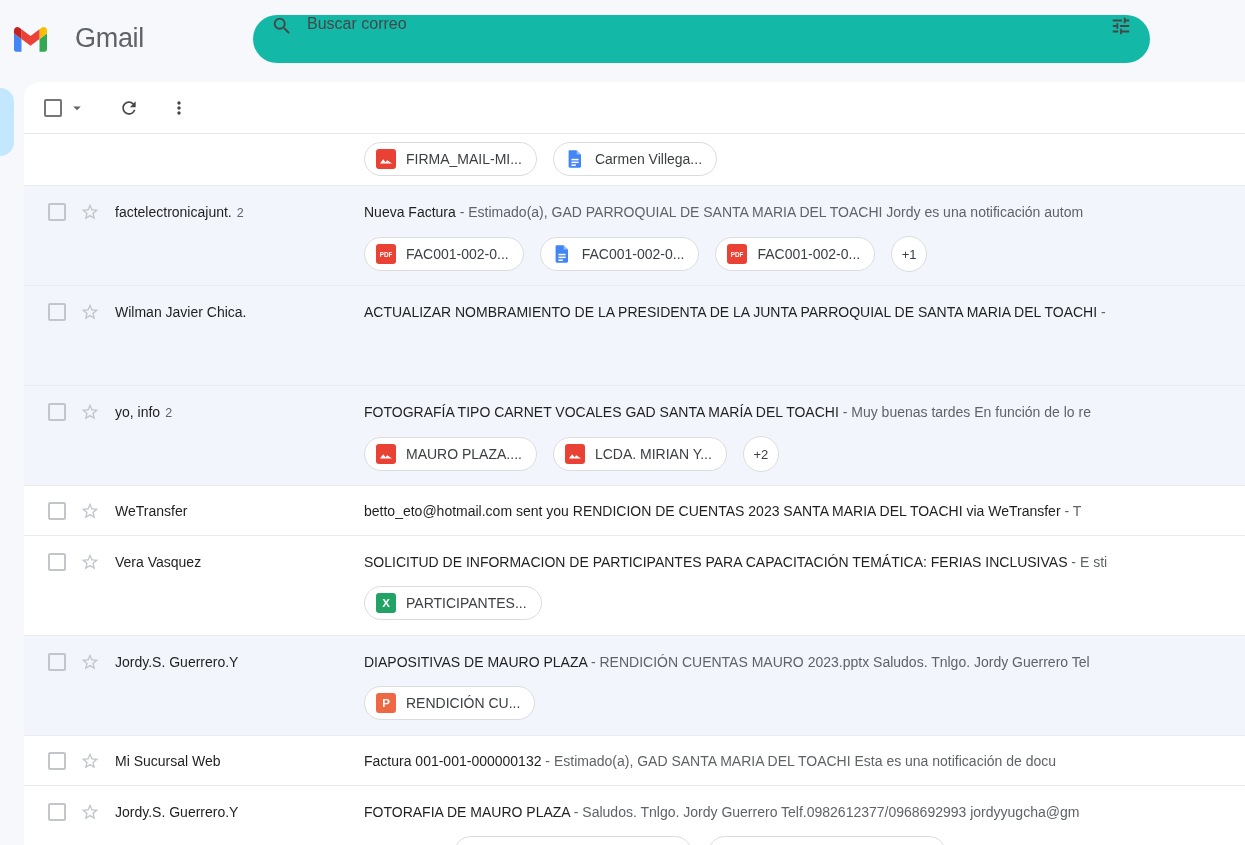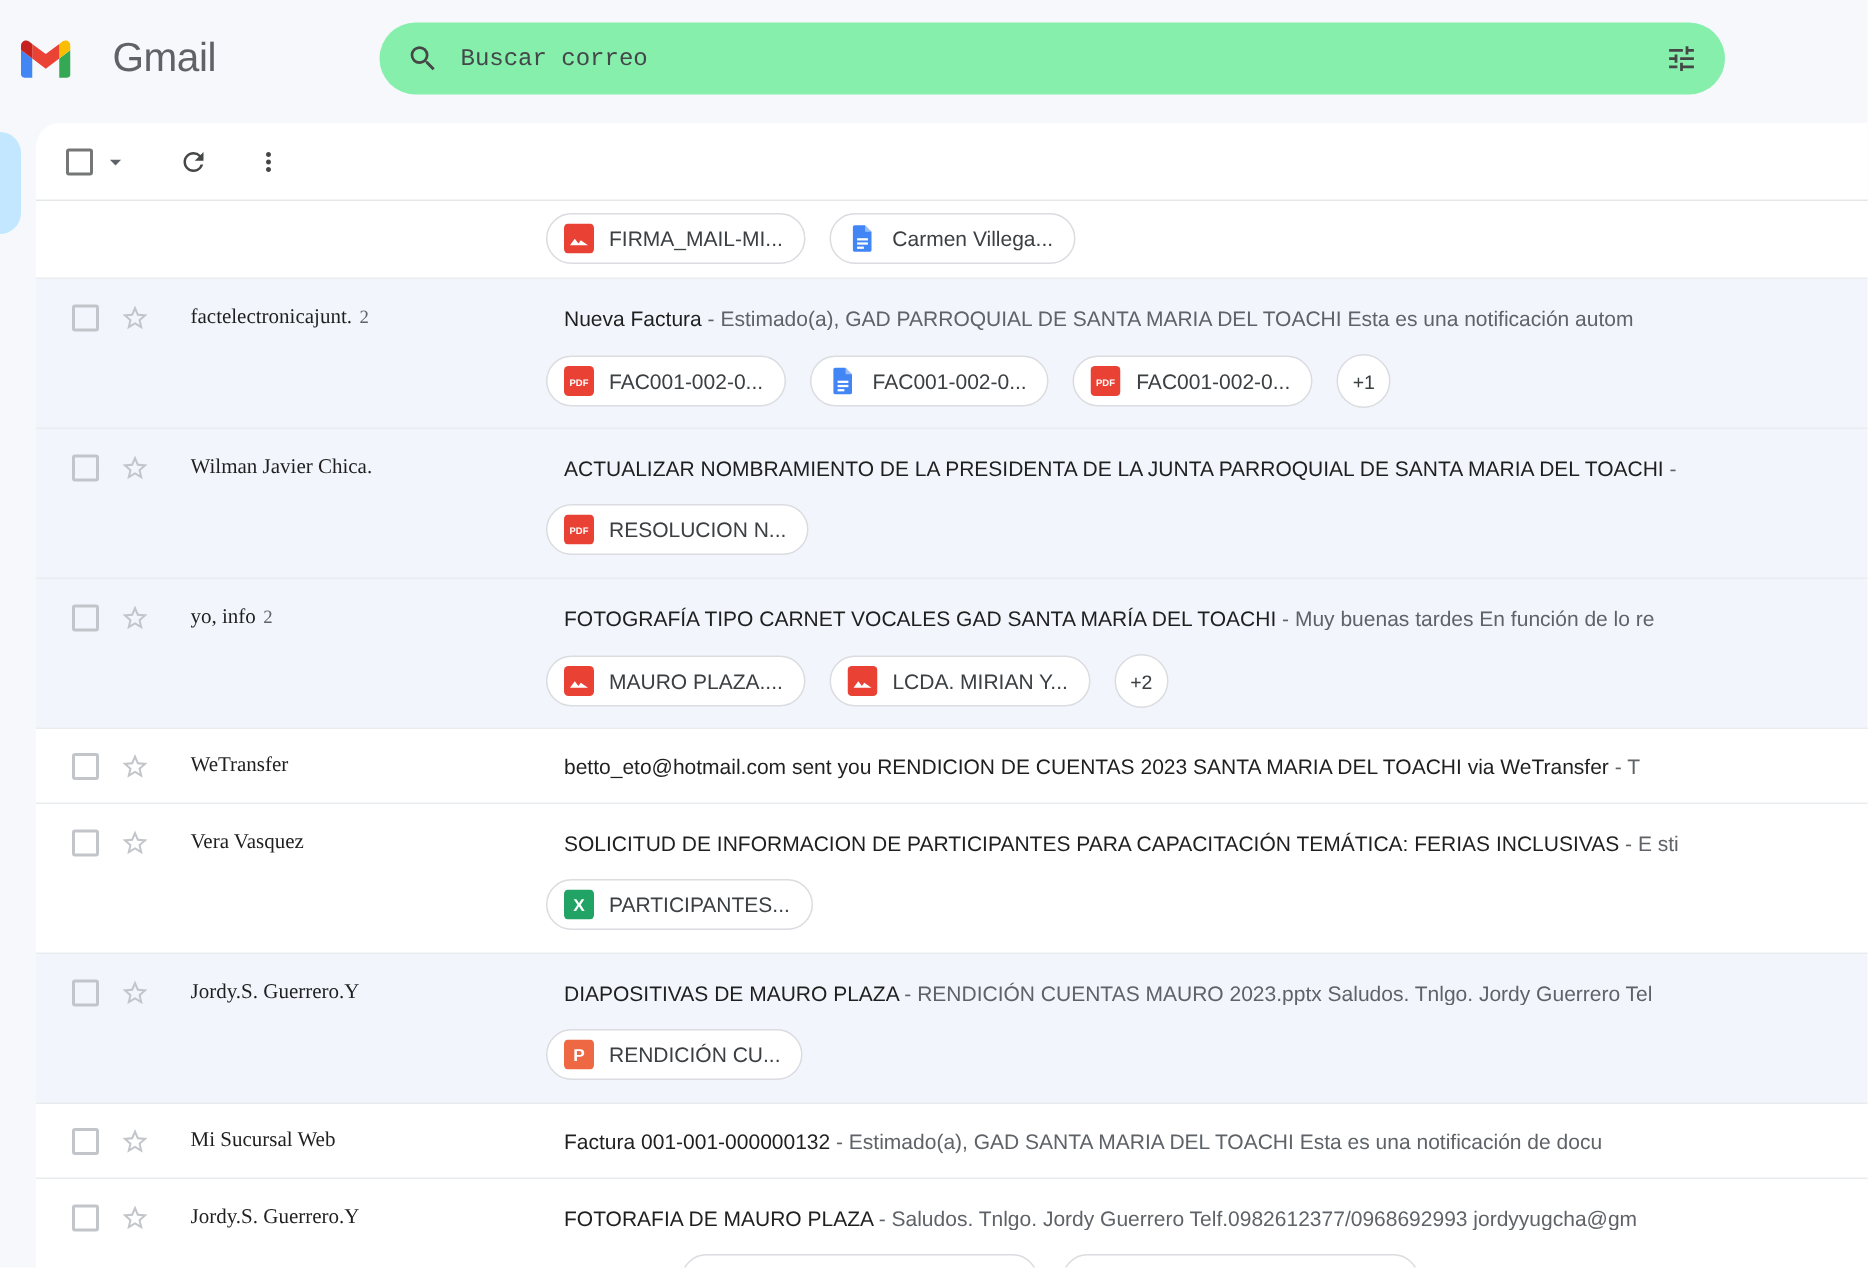--- a/index.html
+++ b/index.html
@@ -7,22 +7,22 @@
     width:1245px;height:845px;overflow:hidden;position:relative;
     background:#f6f8fc;font-family:"Liberation Sans",sans-serif;
     -webkit-font-smoothing:antialiased;
   }
   
   .header{position:absolute;top:0;left:0;width:1245px;height:78px;}
   .logo{position:absolute;left:14px;top:23px;display:flex;align-items:center;gap:28px;}
   .logo-text{font-size:27px;color:#5f6368;font-weight:500;letter-spacing:-.3px;}
   .searchbar{
     position:absolute;left:253px;top:15px;width:897px;height:48px;
-    background:#86efac;border-radius:24px;display:flex;align-items:center;
-    padding:0 18px;box-sizing:border-box;font-family:Liberation Mono, monospace;
+    background:#14b8a6;border-radius:24px;display:flex;align-items:flex-start;
+    padding:0 18px;box-sizing:border-box;
   }
   .search-text{flex:1;margin-left:14px;font-size:16px;color:#44474a;white-space:nowrap;overflow:hidden;}
   .icon-btn{display:flex;align-items:center;justify-content:center;background:none;border:none;padding:0;cursor:pointer;}
   
   .compose-sliver{position:absolute;left:0;top:88px;width:14px;height:68px;background:#c2e7ff;border-radius:0 16px 16px 0;}
   
   .list{
     position:absolute;left:24px;top:82px;width:1600px;height:900px;
     background:#fff;border-radius:16px 0 0 0;
   }
@@ -34,21 +34,21 @@
   
   .row{position:relative;box-sizing:border-box;border-bottom:1px solid #e9ecef;background:#fff;cursor:pointer;}
   .row.read{background:#f2f6fc;}
   .row.two_line{height:100px;}
   .row.one_line{height:50px;}
   .row.chips_only{height:52px;}
   .row-main{display:flex;align-items:center;height:50px;padding-left:24px;box-sizing:border-box;white-space:nowrap;}
   .two_line .row-main{height:52px;}
   .row-cb{width:18px;height:18px;border:2px solid #c2c6ca;border-radius:2px;box-sizing:border-box;flex:none;}
   .row-star{margin-left:14px;flex:none;display:flex;}
-  .sender{margin-left:27px;width:249px;flex:none;font-size:14px;color:#1f1f1f;overflow:hidden;text-overflow:ellipsis;font-family:Liberation Serif, serif;}
+  .sender{margin-left:15px;width:249px;flex:none;font-size:14px;color:#1f1f1f;overflow:hidden;text-overflow:ellipsis;}
   .sender .count{font-size:12.5px;color:#5f6368;margin-left:5px;}
   .subjline{flex:1;font-size:14px;color:#1f1f1f;overflow:hidden;}
   .snippet{color:#5f6368;}
   
   .chips{position:absolute;left:340px;top:50px;display:flex;align-items:center;gap:16px;}
   .chips_only .chips{top:8px;}
   .chips.indent{margin-left:90px;}
   .chip{
     display:inline-flex;align-items:center;gap:10px;height:34px;
     padding:0 14px 0 11px;border:1px solid #dadce0;border-radius:17px;
@@ -138,21 +138,21 @@
       </div>
       <div class="row two_line read">
         <div class="row-main">
           <span class="row-cb"></span>
           <span class="row-star icon-btn">
             <svg viewBox="0 0 24 24" width="20" height="20">
               <path fill="#c2c6ca" fill-rule="evenodd" d="M22 9.24l-7.19-.62L12 2 9.19 8.63 2 9.24l5.46 4.73L5.82 21 12 17.27 18.18 21l-1.63-7.03L22 9.24zM12 15.4l-3.76 2.27 1-4.28-3.32-2.88 4.38-.38L12 6.1l1.71 4.04 4.38.38-3.32 2.88 1 4.28L12 15.4z"></path>
             </svg>
           </span>
           <span class="sender">factelectronicajunt.<span class="count">2</span></span>
-          <span class="subjline"><span class="subject">Nueva Factura</span><span class="snippet"> - Estimado(a), GAD PARROQUIAL DE SANTA MARIA DEL TOACHI Esta es una notificación autom</span></span>
+          <span class="subjline"><span class="subject">Nueva Factura</span><span class="snippet"> - Estimado(a), GAD PARROQUIAL DE SANTA MARIA DEL TOACHI Jordy es una notificación autom</span></span>
         </div>
         <div class="chips">
           <span class="chip">
             <span class="chip-icon" style="display:flex">
               <svg viewBox="0 0 20 20" width="20" height="20">
                 <rect width="20" height="20" rx="3" fill="#e94235"></rect>
                 <text x="10" y="13.2" text-anchor="middle" font-family="Liberation Sans, sans-serif" font-size="6.3" font-weight="bold" fill="#fff">PDF</text>
               </svg>
             </span>
             <span>FAC001-002-0...</span>
@@ -186,29 +186,20 @@
           <span class="row-cb"></span>
           <span class="row-star icon-btn">
             <svg viewBox="0 0 24 24" width="20" height="20">
               <path fill="#c2c6ca" fill-rule="evenodd" d="M22 9.24l-7.19-.62L12 2 9.19 8.63 2 9.24l5.46 4.73L5.82 21 12 17.27 18.18 21l-1.63-7.03L22 9.24zM12 15.4l-3.76 2.27 1-4.28-3.32-2.88 4.38-.38L12 6.1l1.71 4.04 4.38.38-3.32 2.88 1 4.28L12 15.4z"></path>
             </svg>
           </span>
           <span class="sender">Wilman Javier Chica.</span>
           <span class="subjline"><span class="subject">ACTUALIZAR NOMBRAMIENTO DE LA PRESIDENTA DE LA JUNTA PARROQUIAL DE SANTA MARIA DEL TOACHI</span><span class="snippet"> - </span></span>
         </div>
         <div class="chips">
-          <span class="chip">
-            <span class="chip-icon" style="display:flex">
-              <svg viewBox="0 0 20 20" width="20" height="20">
-                <rect width="20" height="20" rx="3" fill="#e94235"></rect>
-                <text x="10" y="13.2" text-anchor="middle" font-family="Liberation Sans, sans-serif" font-size="6.3" font-weight="bold" fill="#fff">PDF</text>
-              </svg>
-            </span>
-            <span>RESOLUCION N...</span>
-          </span>
         </div>
       </div>
       <div class="row two_line read">
         <div class="row-main">
           <span class="row-cb"></span>
           <span class="row-star icon-btn">
             <svg viewBox="0 0 24 24" width="20" height="20">
               <path fill="#c2c6ca" fill-rule="evenodd" d="M22 9.24l-7.19-.62L12 2 9.19 8.63 2 9.24l5.46 4.73L5.82 21 12 17.27 18.18 21l-1.63-7.03L22 9.24zM12 15.4l-3.76 2.27 1-4.28-3.32-2.88 4.38-.38L12 6.1l1.71 4.04 4.38.38-3.32 2.88 1 4.28L12 15.4z"></path>
             </svg>
           </span>

